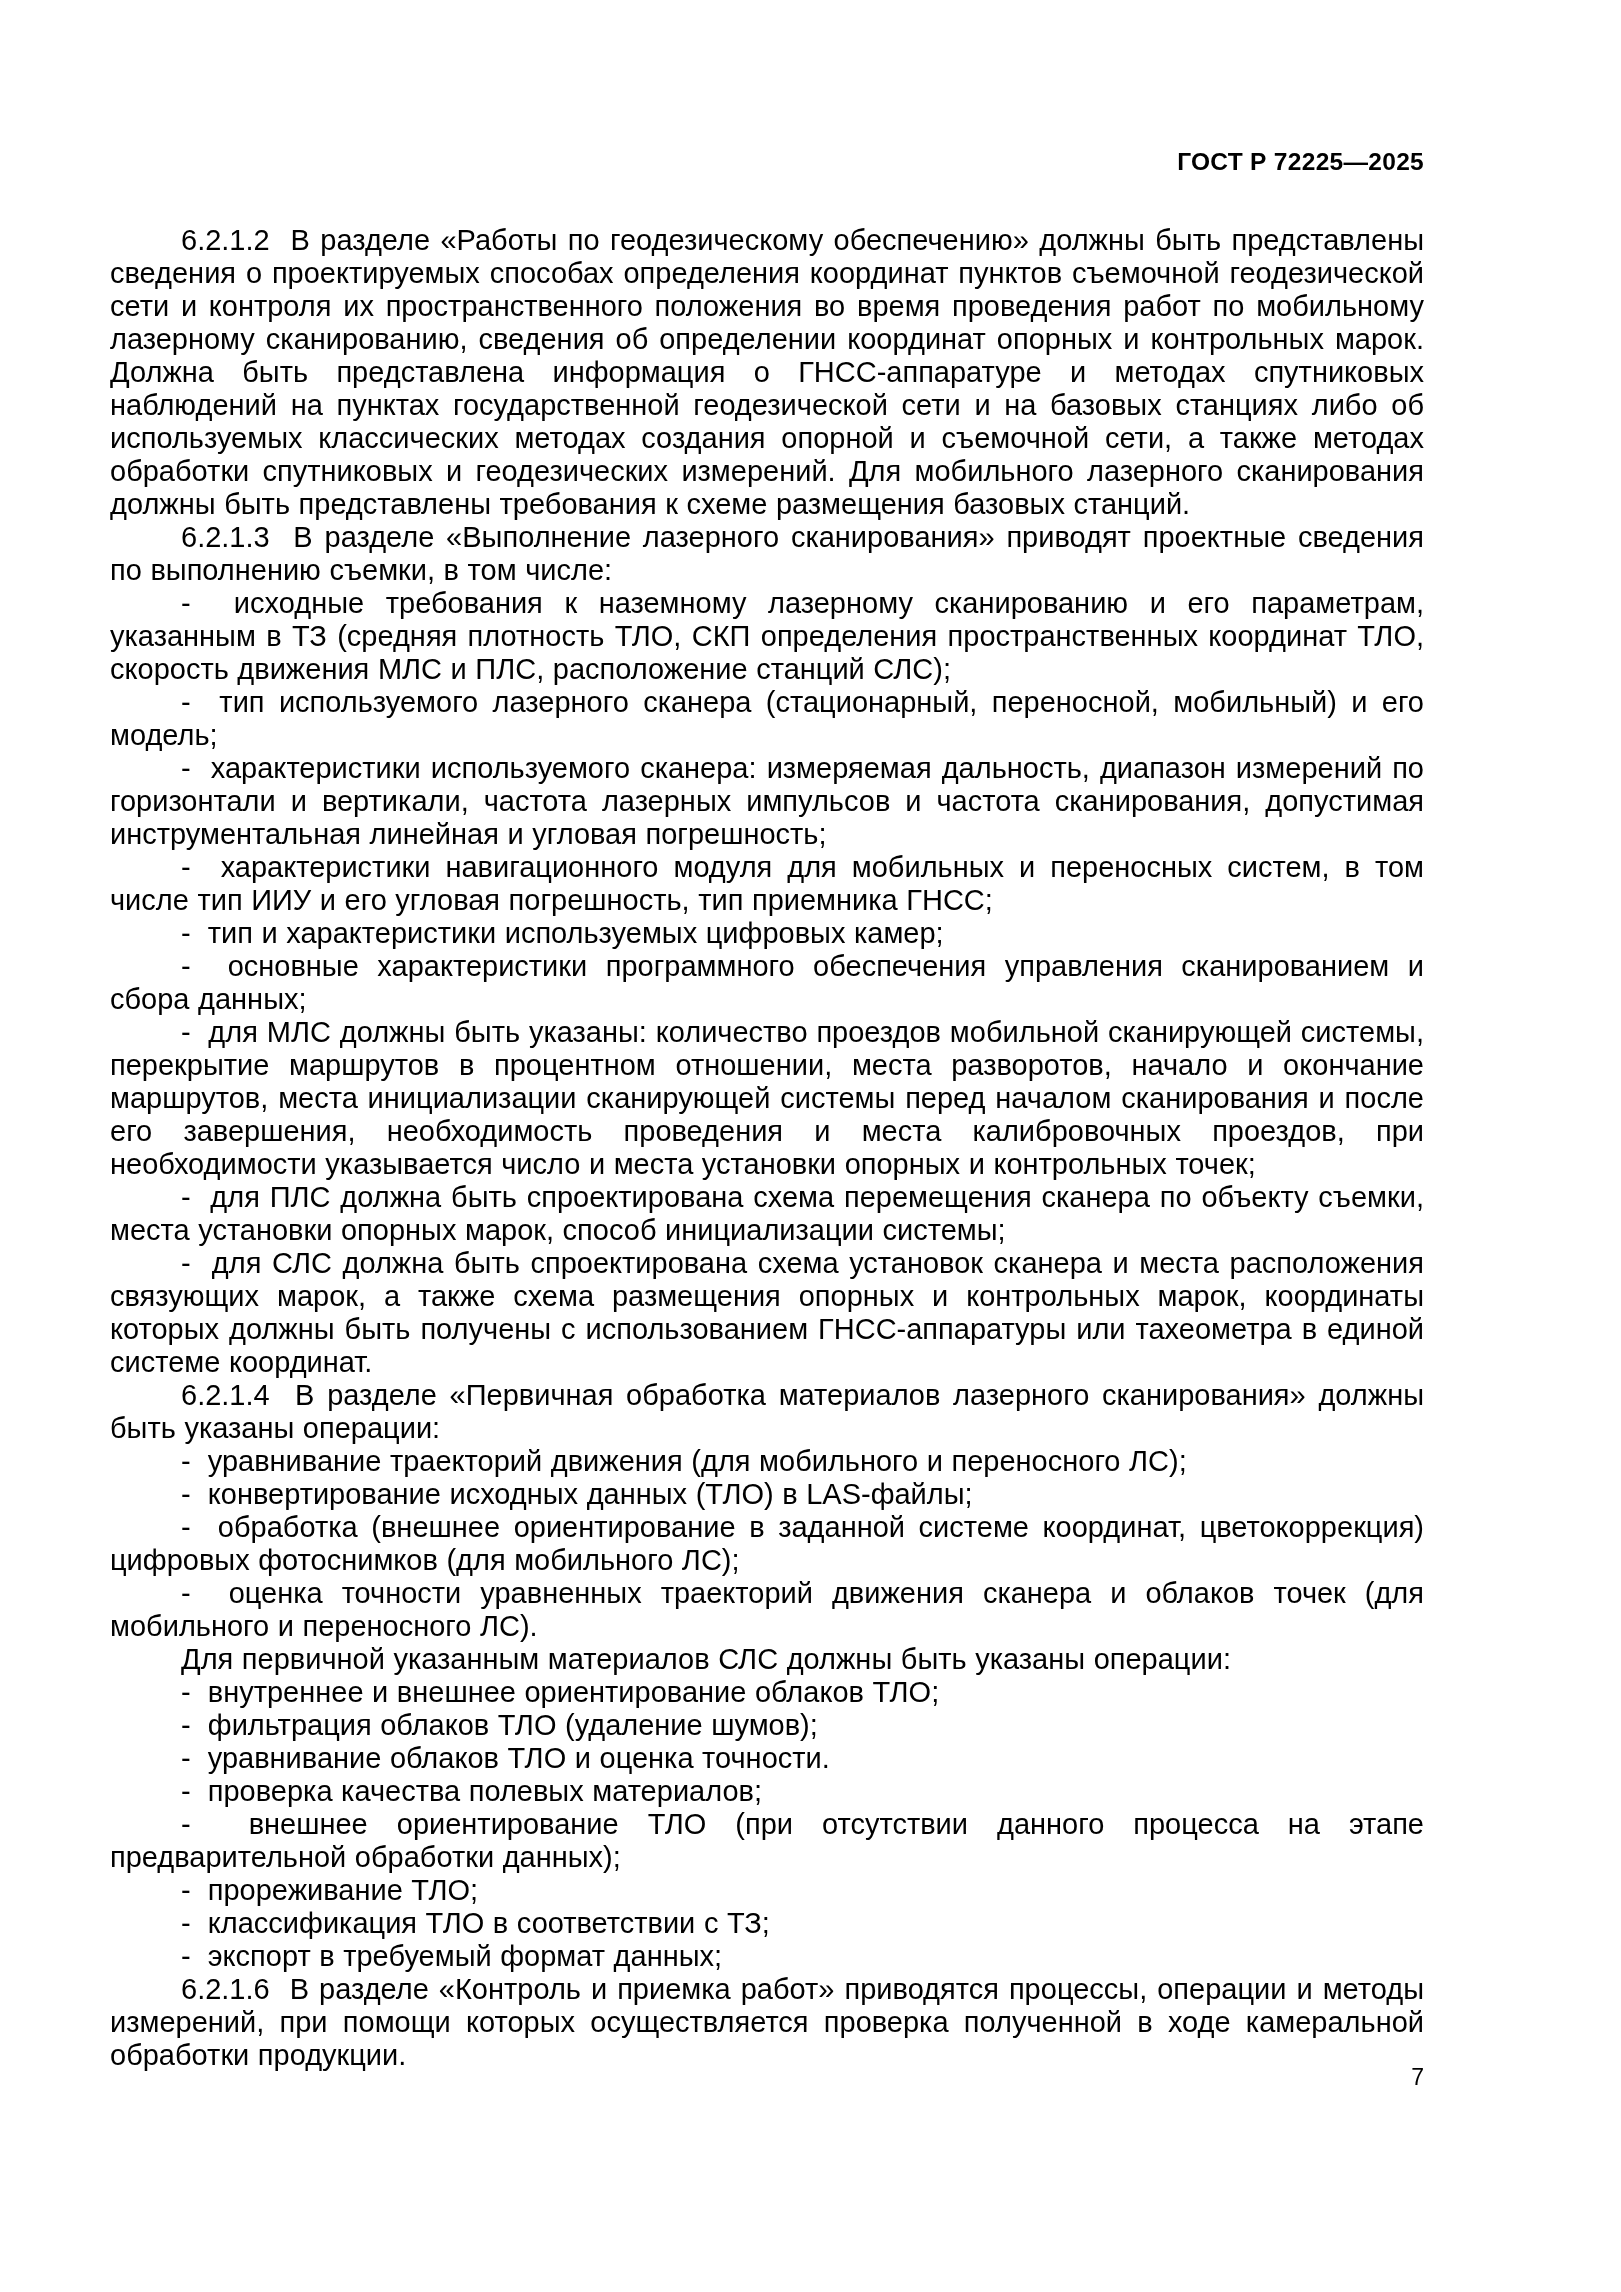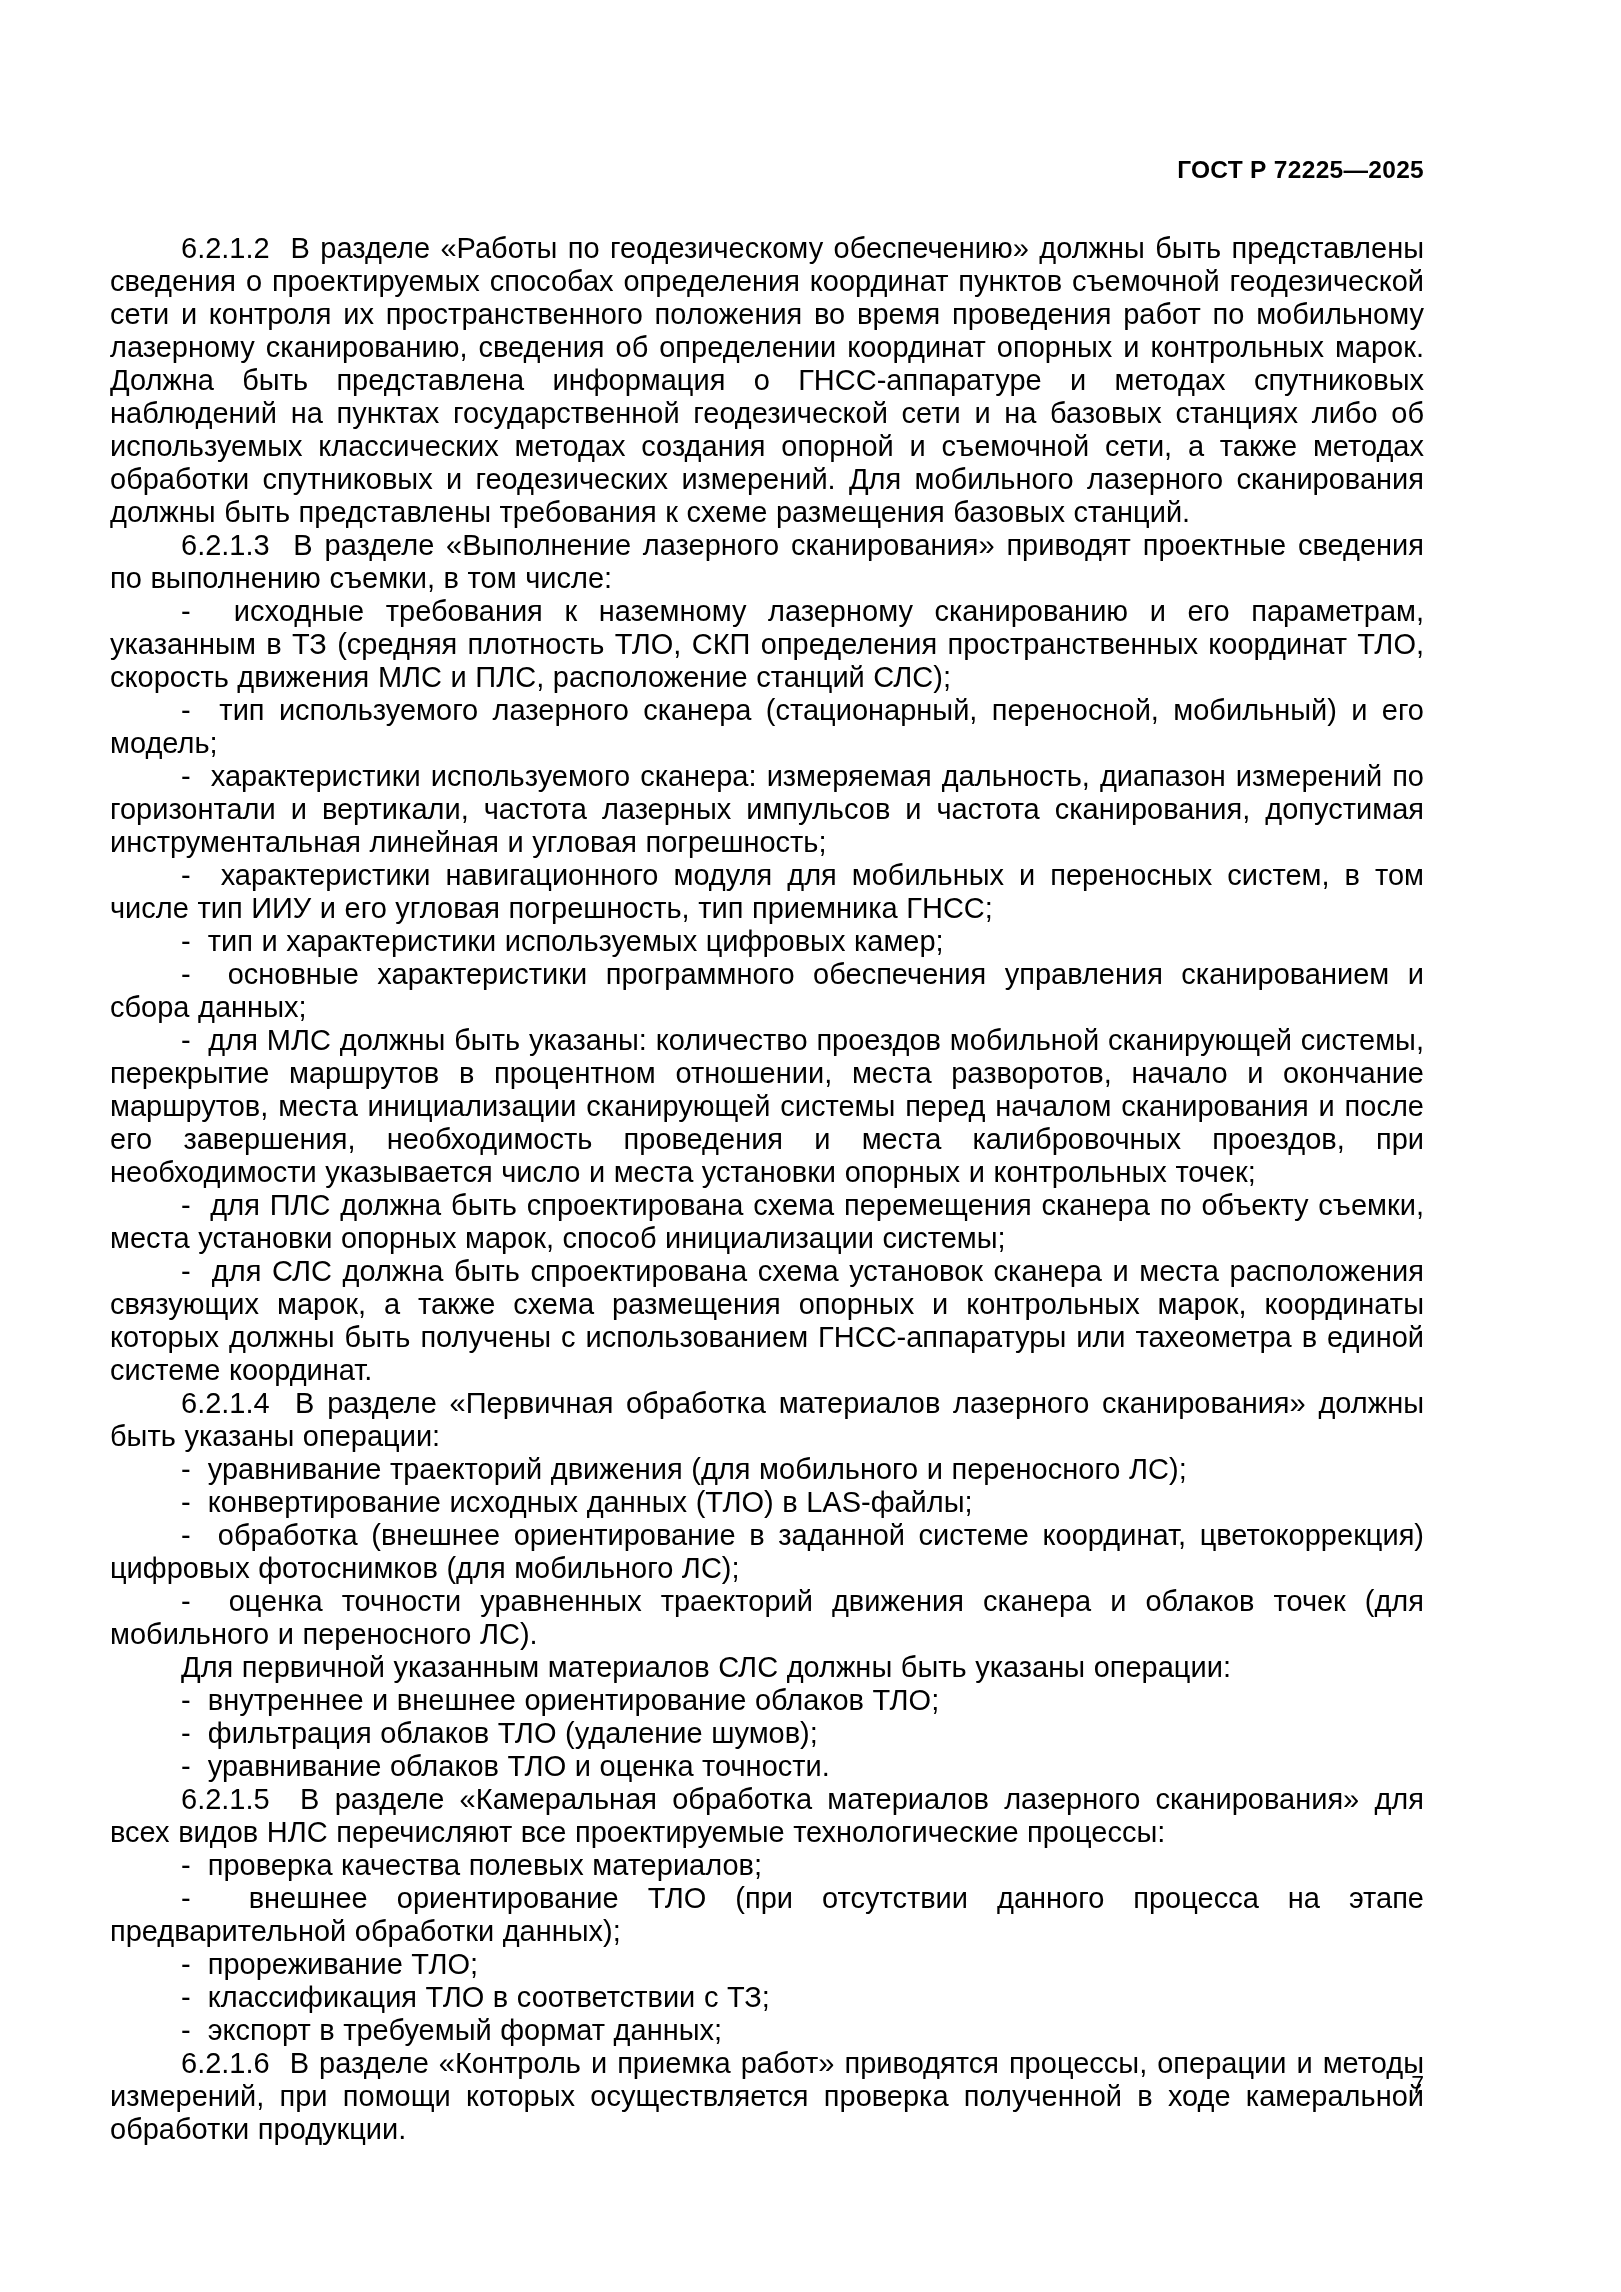--- a/index.html
+++ b/index.html
@@ -13,21 +13,20 @@
     position: relative;
     overflow: hidden;
     font-family: "Liberation Sans", "DejaVu Sans", sans-serif;
     color: #000000;
     -webkit-font-smoothing: antialiased;
   }
   .page {
     position: absolute;
     inset: 0;
     background: #ffffff;
-    margin-top: 8px;
   }
   .doc-header {
     position: absolute;
     top: 148px;
     left: 110px;
     width: 1314px;
     text-align: right;
     font-weight: 700;
     font-size: 24.5px;
     letter-spacing: 0.3px;
@@ -79,21 +78,20 @@
       <p>-&nbsp; для СЛС должна быть спроектирована схема установок сканера и места расположения связующих марок, а также схема размещения опорных и контрольных марок, координаты которых должны быть получены с использованием ГНСС-аппаратуры или тахеометра в единой системе координат.</p>
       <p>6.2.1.4&nbsp; В разделе «Первичная обработка материалов лазерного сканирования» должны быть указаны операции:</p>
       <p>-&nbsp; уравнивание траекторий движения (для мобильного и переносного ЛС);</p>
       <p>-&nbsp; конвертирование исходных данных (ТЛО) в LAS-файлы;</p>
       <p>-&nbsp; обработка (внешнее ориентирование в заданной системе координат, цветокоррекция) цифровых фотоснимков (для мобильного ЛС);</p>
       <p>-&nbsp; оценка точности уравненных траекторий движения сканера и облаков точек (для мобильного и переносного ЛС).</p>
       <p>Для первичной указанным материалов СЛС должны быть указаны операции:</p>
       <p>-&nbsp; внутреннее и внешнее ориентирование облаков ТЛО;</p>
       <p>-&nbsp; фильтрация облаков ТЛО (удаление шумов);</p>
       <p>-&nbsp; уравнивание облаков ТЛО и оценка точности.</p>
-      <p>6.2.1.5&nbsp; В разделе «Камеральная обработка материалов лазерного сканирования» для всех видов НЛС перечисляют все проектируемые технологические процессы:</p>
       <p>-&nbsp; проверка качества полевых материалов;</p>
       <p>-&nbsp; внешнее ориентирование ТЛО (при отсутствии данного процесса на этапе предварительной обработки данных);</p>
       <p>-&nbsp; прореживание ТЛО;</p>
       <p>-&nbsp; классификация ТЛО в соответствии с ТЗ;</p>
       <p>-&nbsp; экспорт в требуемый формат данных;</p>
       <p>6.2.1.6&nbsp; В разделе «Контроль и приемка работ» приводятся процессы, операции и методы измерений, при помощи которых осуществляется проверка полученной в ходе камеральной обработки продукции.</p>
     </div>
 
   <div class="page-number">7</div>
 </div>

